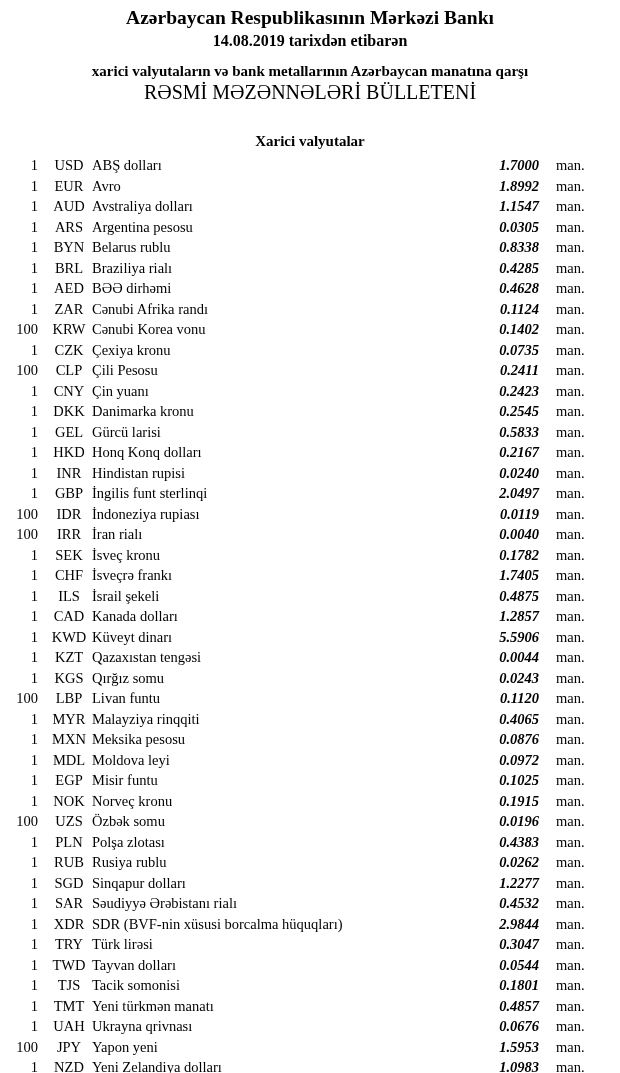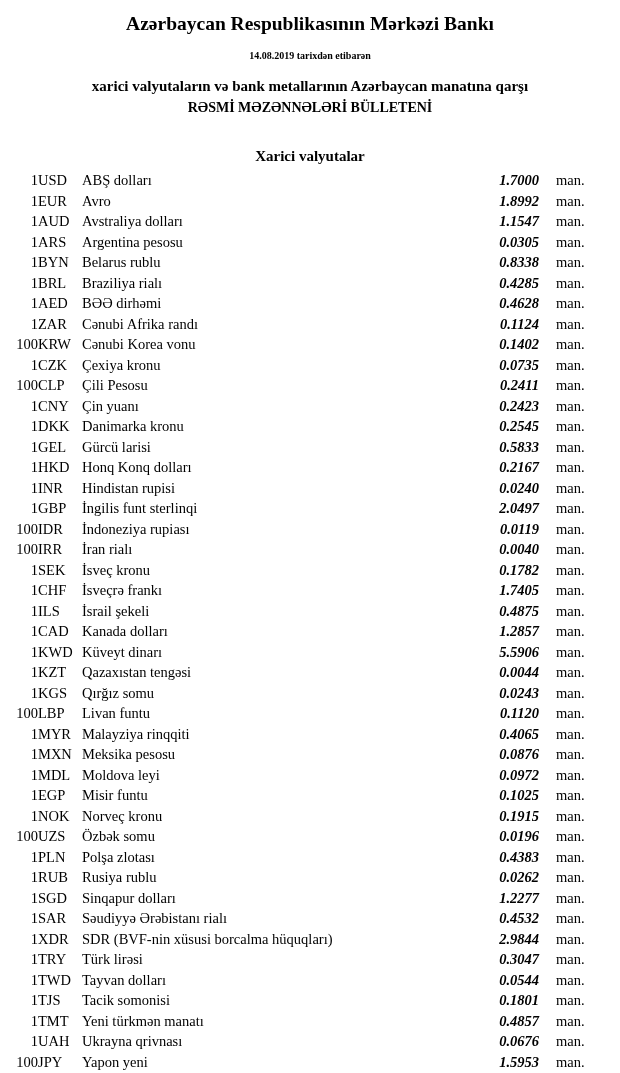--- a/index.html
+++ b/index.html
@@ -18,37 +18,37 @@
     width: 620px;
     height: 1073px;
   }
   .doc-header {
     text-align: center;
   }
   .doc-title {
     font-size: 19.5px;
     font-weight: bold;
     line-height: 24px;
-    margin-top: 12px;
+    margin-top: 6px;
   }
   .doc-dateline {
-    font-size: 10px;
+    font-size: 16px;
     font-weight: bold;
     line-height: 20px;
-    margin-top: 10px;
+    margin-top: 1px;
   }
   .doc-subtitle {
     font-size: 15px;
     font-weight: bold;
     line-height: 20px;
     margin-top: 10px;
   }
   .doc-bulletin {
-    font-size: 14px;
-    font-weight: bold;
+    font-size: 20px;
+    font-weight: normal;
     line-height: 21px;
     margin-top: 1px;
   }
   .section-title {
     font-size: 15px;
     font-weight: bold;
     line-height: 18px;
     text-align: center;
     margin-top: 29px;
   }
@@ -66,22 +66,22 @@
     white-space: nowrap;
   }
   .qty {
     width: 30px;
     flex: none;
     text-align: right;
   }
   .code {
     width: 42px;
     flex: none;
-    margin-left: 0;
-    text-align: left;
+    margin-left: 10px;
+    text-align: center;
   }
   .name {
     flex: 1 1 auto;
     margin-left: 2px;
     text-align: left;
     overflow: hidden;
   }
   .rate {
     width: 60px;
     flex: none;

